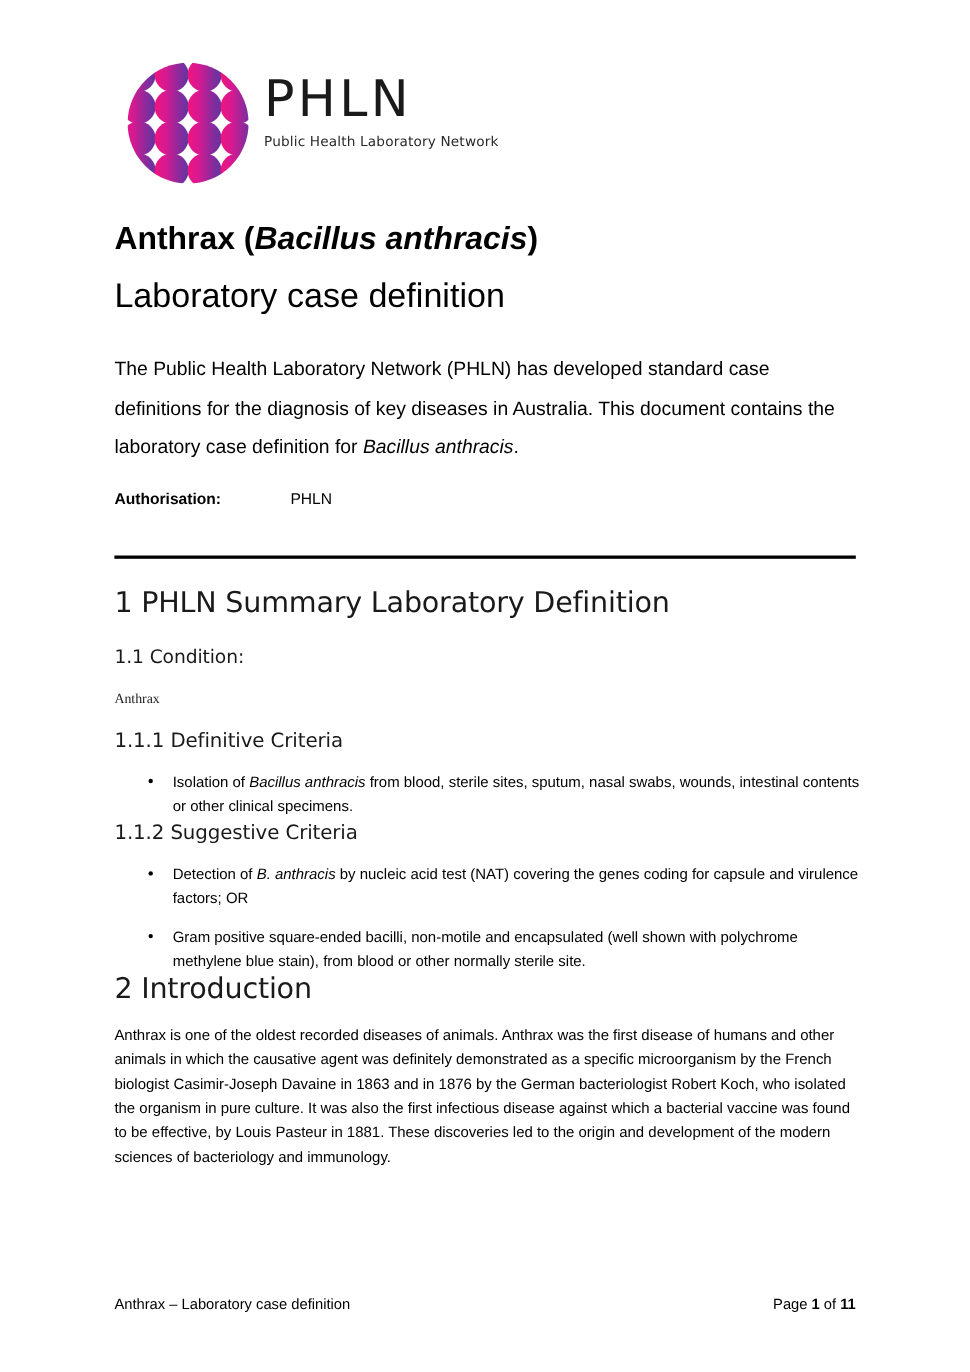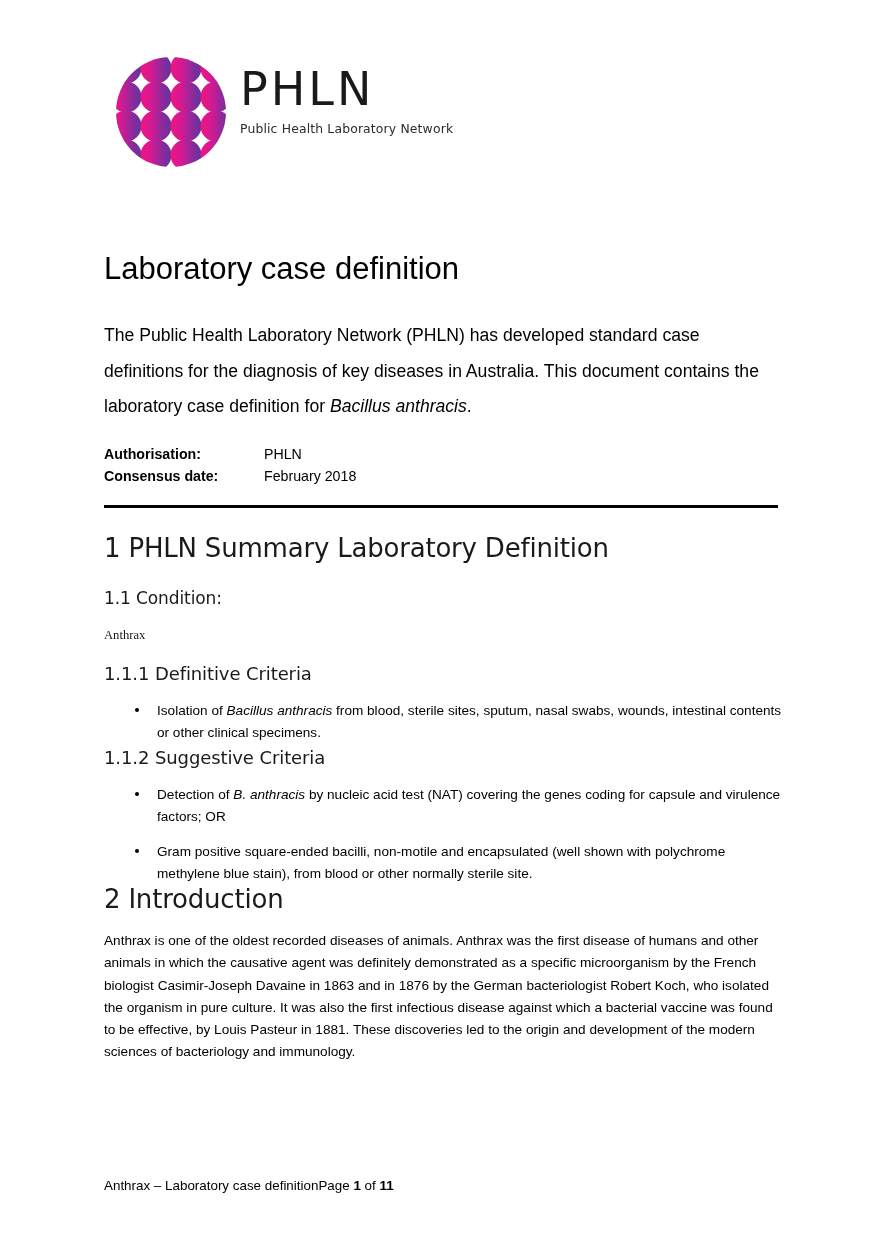--- a/index.html
+++ b/index.html
@@ -242,20 +242,21 @@
     text-align: left;
   }
 
   
   .footer {
     position: absolute;
     left: 104px;
     top: 1178px;
     width: 674px;
     display: flex;
+    justify-content: space-between;
     align-items: baseline;
     font-family: "Liberation Sans", sans-serif;
     font-size: 13.4px;
     color: #000;
   }
   .footer-right b { font-weight: bold; }
 </style>
 </head>
 <body>
 
@@ -300,33 +301,30 @@
         </g>
       </svg>
     </div>
 
     <div class="logo-word">
       <div class="logo-phln">PHLN</div>
       <div class="logo-tagline">Public Health Laboratory Network</div>
     </div>
   </div>
 
+  <h1 class="doc-title"><span>Anthrax (</span><span class="sci">Bacillus anthracis</span><span>)</span></h1>
 
   <h2 class="doc-subtitle">Laboratory case definition</h2>
 
   <p class="intro"><span>The Public Health Laboratory Network (PHLN) has developed standard case definitions for the diagnosis of key diseases in Australia. This document contains the laboratory case definition for </span><span class="sci">Bacillus anthracis</span><span>.</span></p>
 
   <div class="meta">
     <div class="meta-row">
       <span class="meta-label">Authorisation:</span>
       <span class="meta-value">PHLN</span>
-    </div>
-    <div class="meta-row">
-      <span class="meta-label">Consensus date:</span>
-      <span class="meta-value">February 2018</span>
     </div>
   </div>
 
   <div class="hrule"></div>
 
   <h2 class="h1" style="top:533px;">1 PHLN Summary Laboratory Definition</h2>
 
   <h3 class="h2" style="top:588px;">1.1 Condition:</h3>
 
   <p class="plain-small" style="top:628px;">Anthrax</p>

